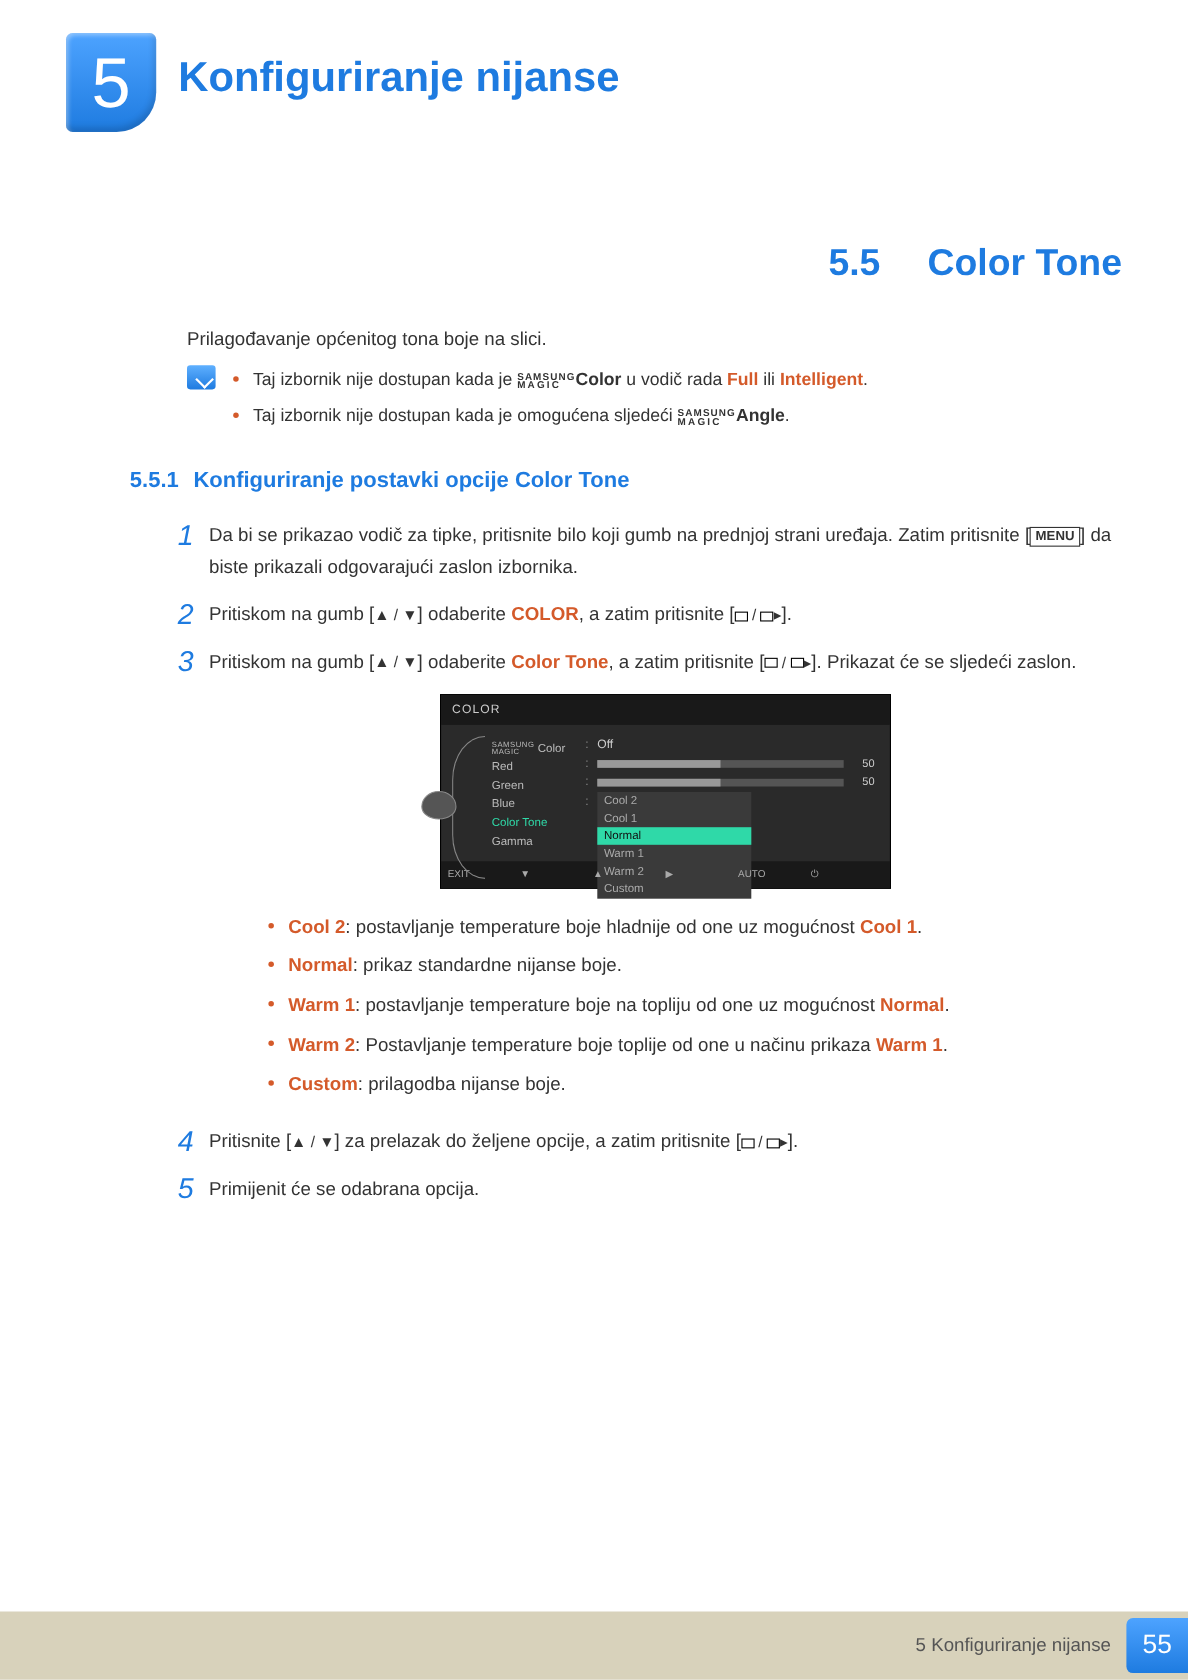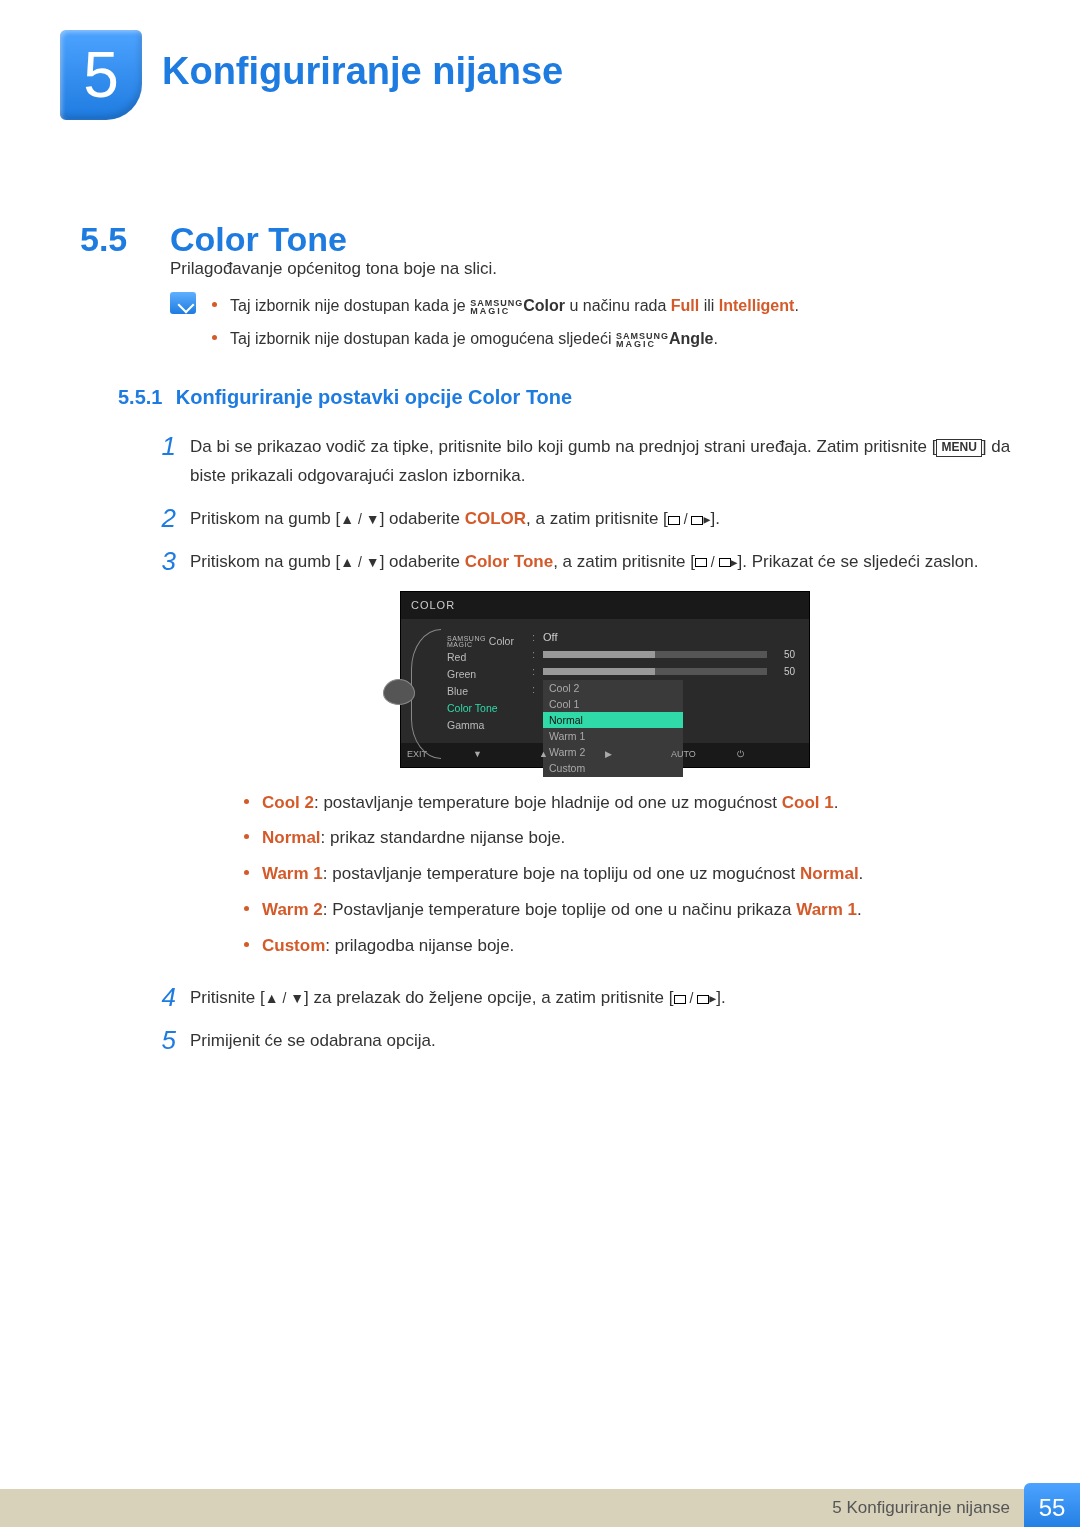--- a/index.html
+++ b/index.html
@@ -37,21 +37,23 @@
   }
   .chapter-title {
     font-size: 38px;
     color: #1e7be0;
     font-weight: 600;
     padding-top: 20px;
   }
   .section-hdr {
     display: flex;
     align-items: baseline;
+    margin-bottom: 40px;
     margin-left: 20px;
+    justify-content: flex-end;
   }
   .section-num {
     font-size: 34px;
     color: #1e7be0;
     font-weight: 600;
     width: 90px;
   }
   .section-title {
     font-size: 34px;
     color: #1e7be0;
@@ -250,21 +252,21 @@
     content:"";
     position:absolute;
     left:0; top:11px;
     width:5px; height:5px;
     background:#d45a2a;
     border-radius:50%;
   }
   .footer {
     position:absolute;
     left:0; right:0; bottom:0;
-    height: 38px;
+    height: 62px;
     background: #d8d2bb;
     display:flex;
     justify-content:flex-end;
     align-items:center;
     padding-right: 0;
   }
   .footer-text {
     font-size: 17px;
     color: #555;
     padding-right: 14px;
@@ -298,21 +300,21 @@
     <div class="section-num">5.5</div>
     <div class="section-title">Color Tone</div>
   </div>
 
   <p class="intro">Prilagođavanje općenitog tona boje na slici.</p>
 
   <div class="note-block">
     <div class="note-icon"></div>
     <ul class="note-list">
       <li>
-        <span>Taj izbornik nije dostupan kada je </span><span class="magic-label"><span class="m1">SAMSUNG</span><span class="m2">MAGIC</span></span><b>Color</b><span> u načinu rada </span><span class="orange">Full</span><span> ili </span><span class="orange">Intelligent</span><span>.</span>
+        <span>Taj izbornik nije dostupan kada je </span><span class="magic-label"><span class="m1">SAMSUNG</span><span class="m2">MAGIC</span></span><b>Color</b><span> u vodič rada </span><span class="orange">Full</span><span> ili </span><span class="orange">Intelligent</span><span>.</span>
       </li>
       <li>
         <span>Taj izbornik nije dostupan kada je omogućena sljedeći </span><span class="magic-label"><span class="m1">SAMSUNG</span><span class="m2">MAGIC</span></span><b>Angle</b><span>.</span>
       </li>
     </ul>
   </div>
 
   <div class="subsection-hdr">
     <span class="subsection-num">5.5.1</span>
     <span> &nbsp; </span>

